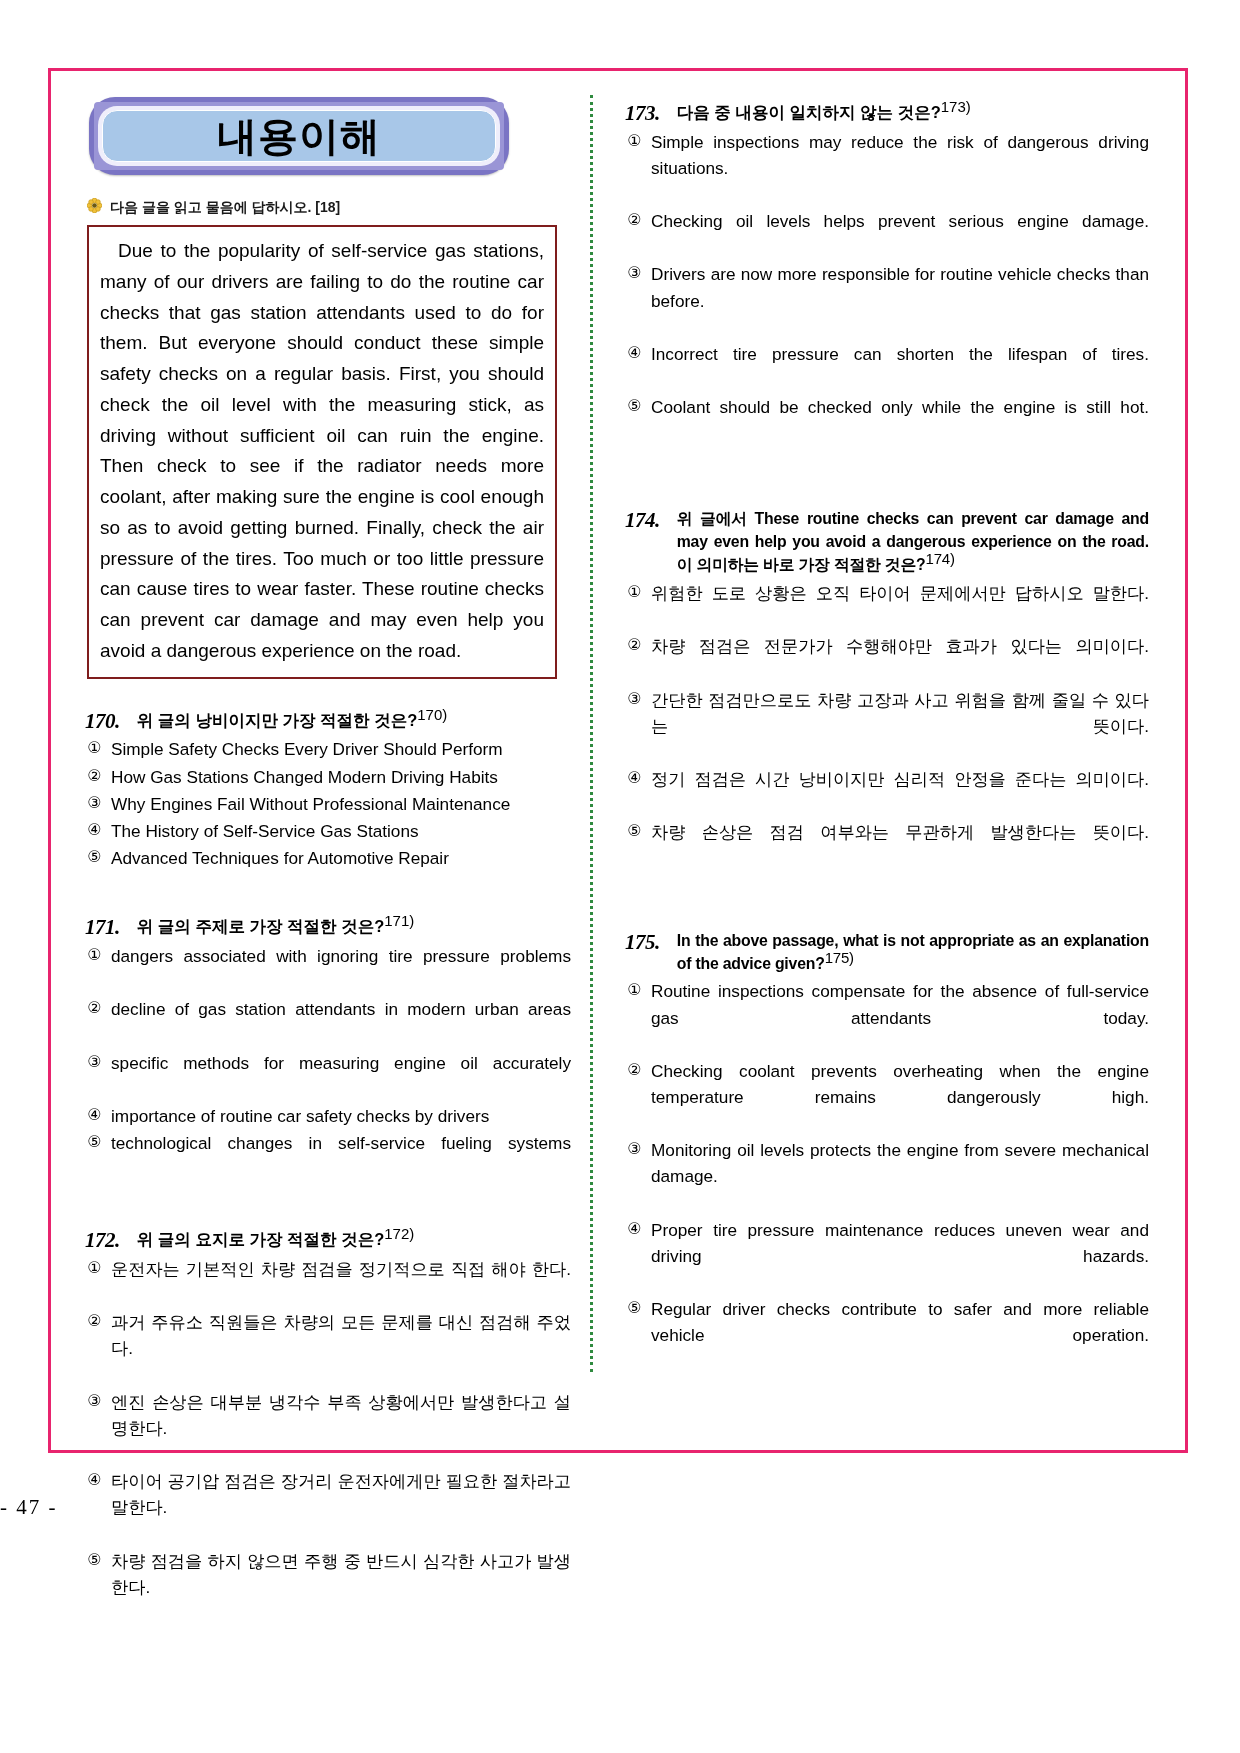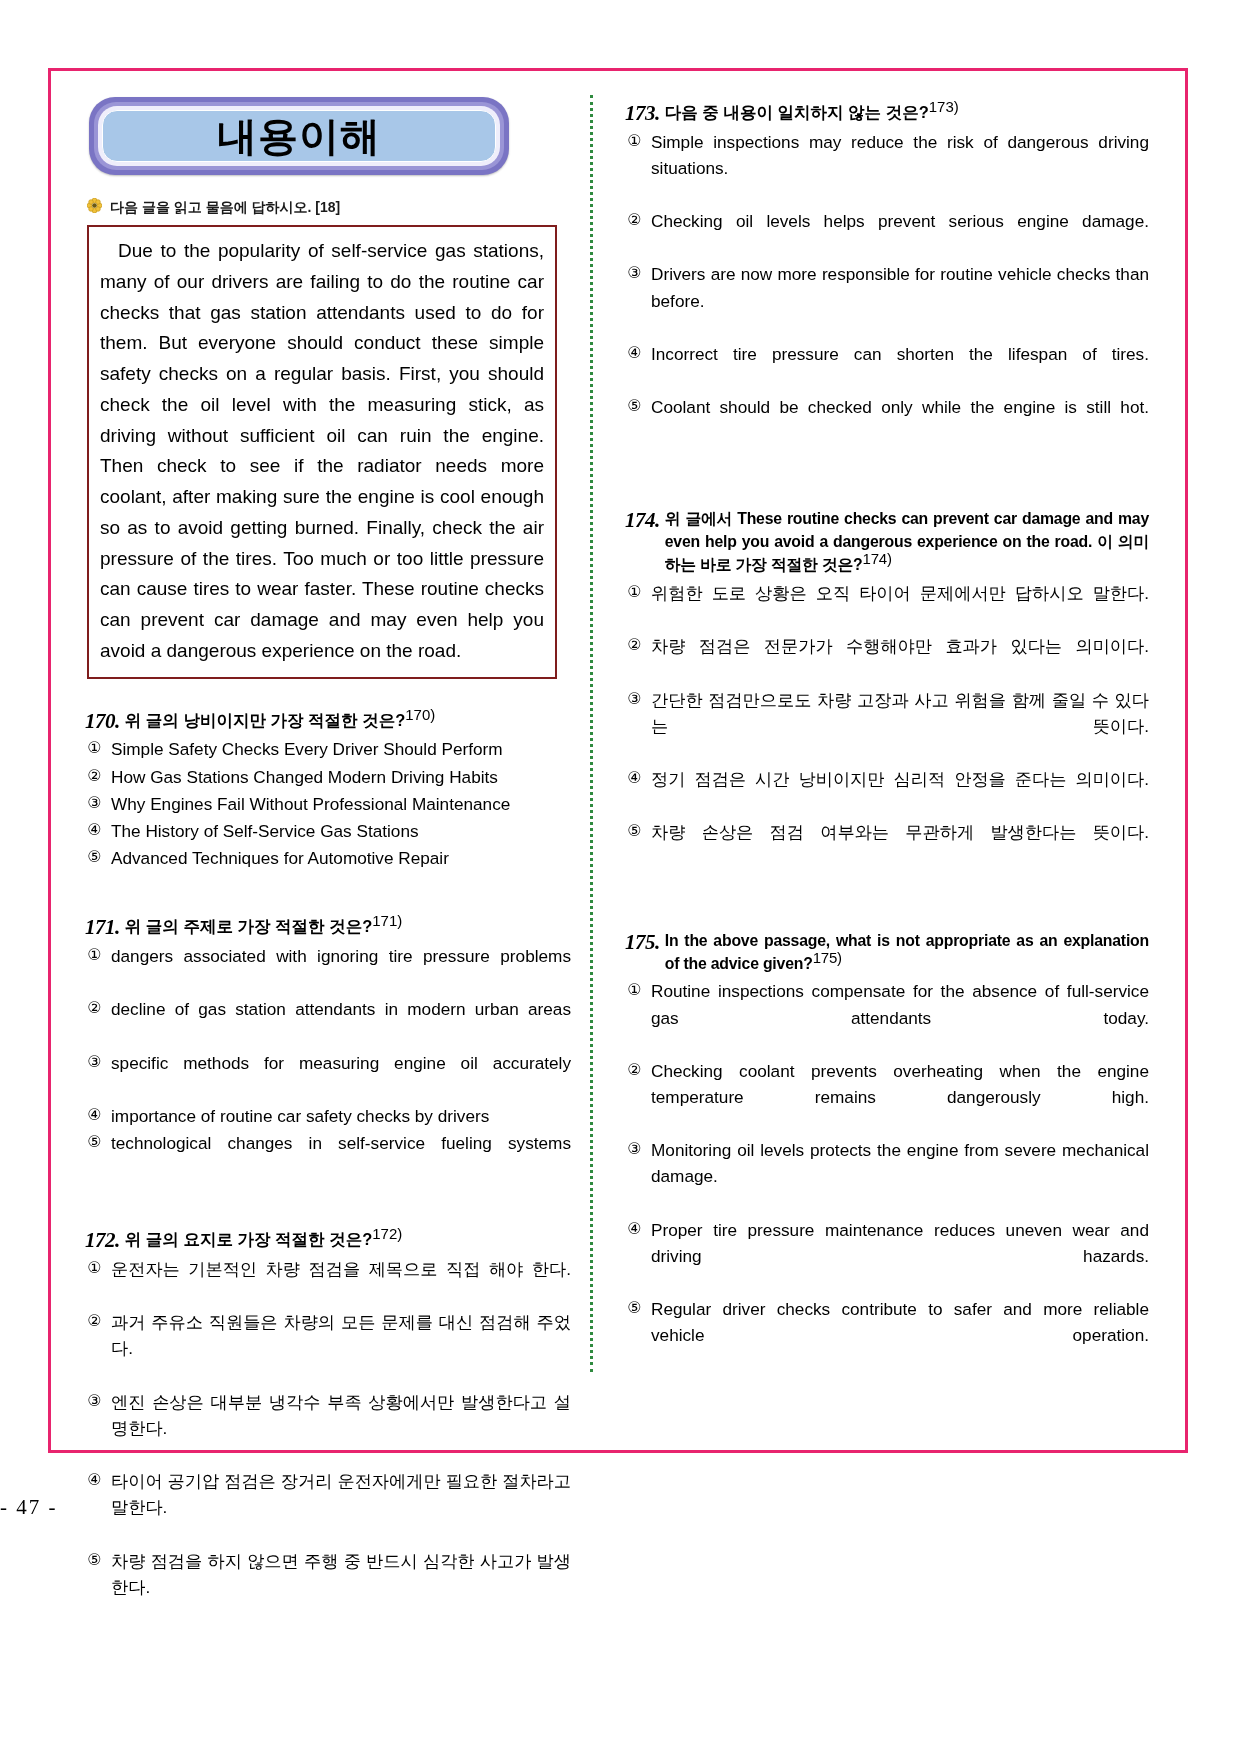--- a/index.html
+++ b/index.html
@@ -64,21 +64,21 @@
     position: relative;
     height: 78px;
     border-radius: 26px;
     background: #7a74c4;
     padding: 5px;
     box-sizing: border-box;
     box-shadow: 0 1px 2px rgba(0,0,0,.25);
   }
   .banner-l2 {
     height: 100%;
-    border-radius: 22px;
+    border-radius: 4px;
     background: #9a95d6;
     padding: 4px;
     box-sizing: border-box;
   }
   .banner-l3 {
     height: 100%;
     border-radius: 19px;
     background: #efeefb;
     padding: 4px;
     box-sizing: border-box;
@@ -140,21 +140,21 @@
   
   .q {
     margin: 30px 0 0 8px;
     width: 486px;
   }
   .q-right { width: 524px; margin-left: 2px; }
 
   .q-head {
     display: flex;
     align-items: flex-start;
-    gap: 5px;
+    gap: 17px;
     font-size: 17px;
     line-height: 1.45;
   }
   .q-num {
     font-family: "Liberation Serif", "DejaVu Serif", serif;
     font-weight: 700;
     font-style: italic;
     font-size: 21px;
     line-height: 1.18;
     letter-spacing: -0.5px;
@@ -332,21 +332,21 @@
       </div>
 
       <div class="q" style="margin-top:46px;">
         <div class="q-head">
           <span class="q-num">172.</span>
           <span class="q-stem"><span>위 글의 요지로 가장 적절한 것은?</span><span class="sup">172)</span></span>
         </div>
         <ol class="choices">
           <li class="just ko">
               <span class="mk">①</span>
-              <span class="tx">운전자는 기본적인 차량 점검을 제목으로 직접 해야 한다.</span>
+              <span class="tx">운전자는 기본적인 차량 점검을 정기적으로 직접 해야 한다.</span>
             </li>
           <li class="just ko">
               <span class="mk">②</span>
               <span class="tx">과거 주유소 직원들은 차량의 모든 문제를 대신 점검해 주었다.</span>
             </li>
           <li class="just ko">
               <span class="mk">③</span>
               <span class="tx">엔진 손상은 대부분 냉각수 부족 상황에서만 발생한다고 설명한다.</span>
             </li>
           <li class="just ko">

